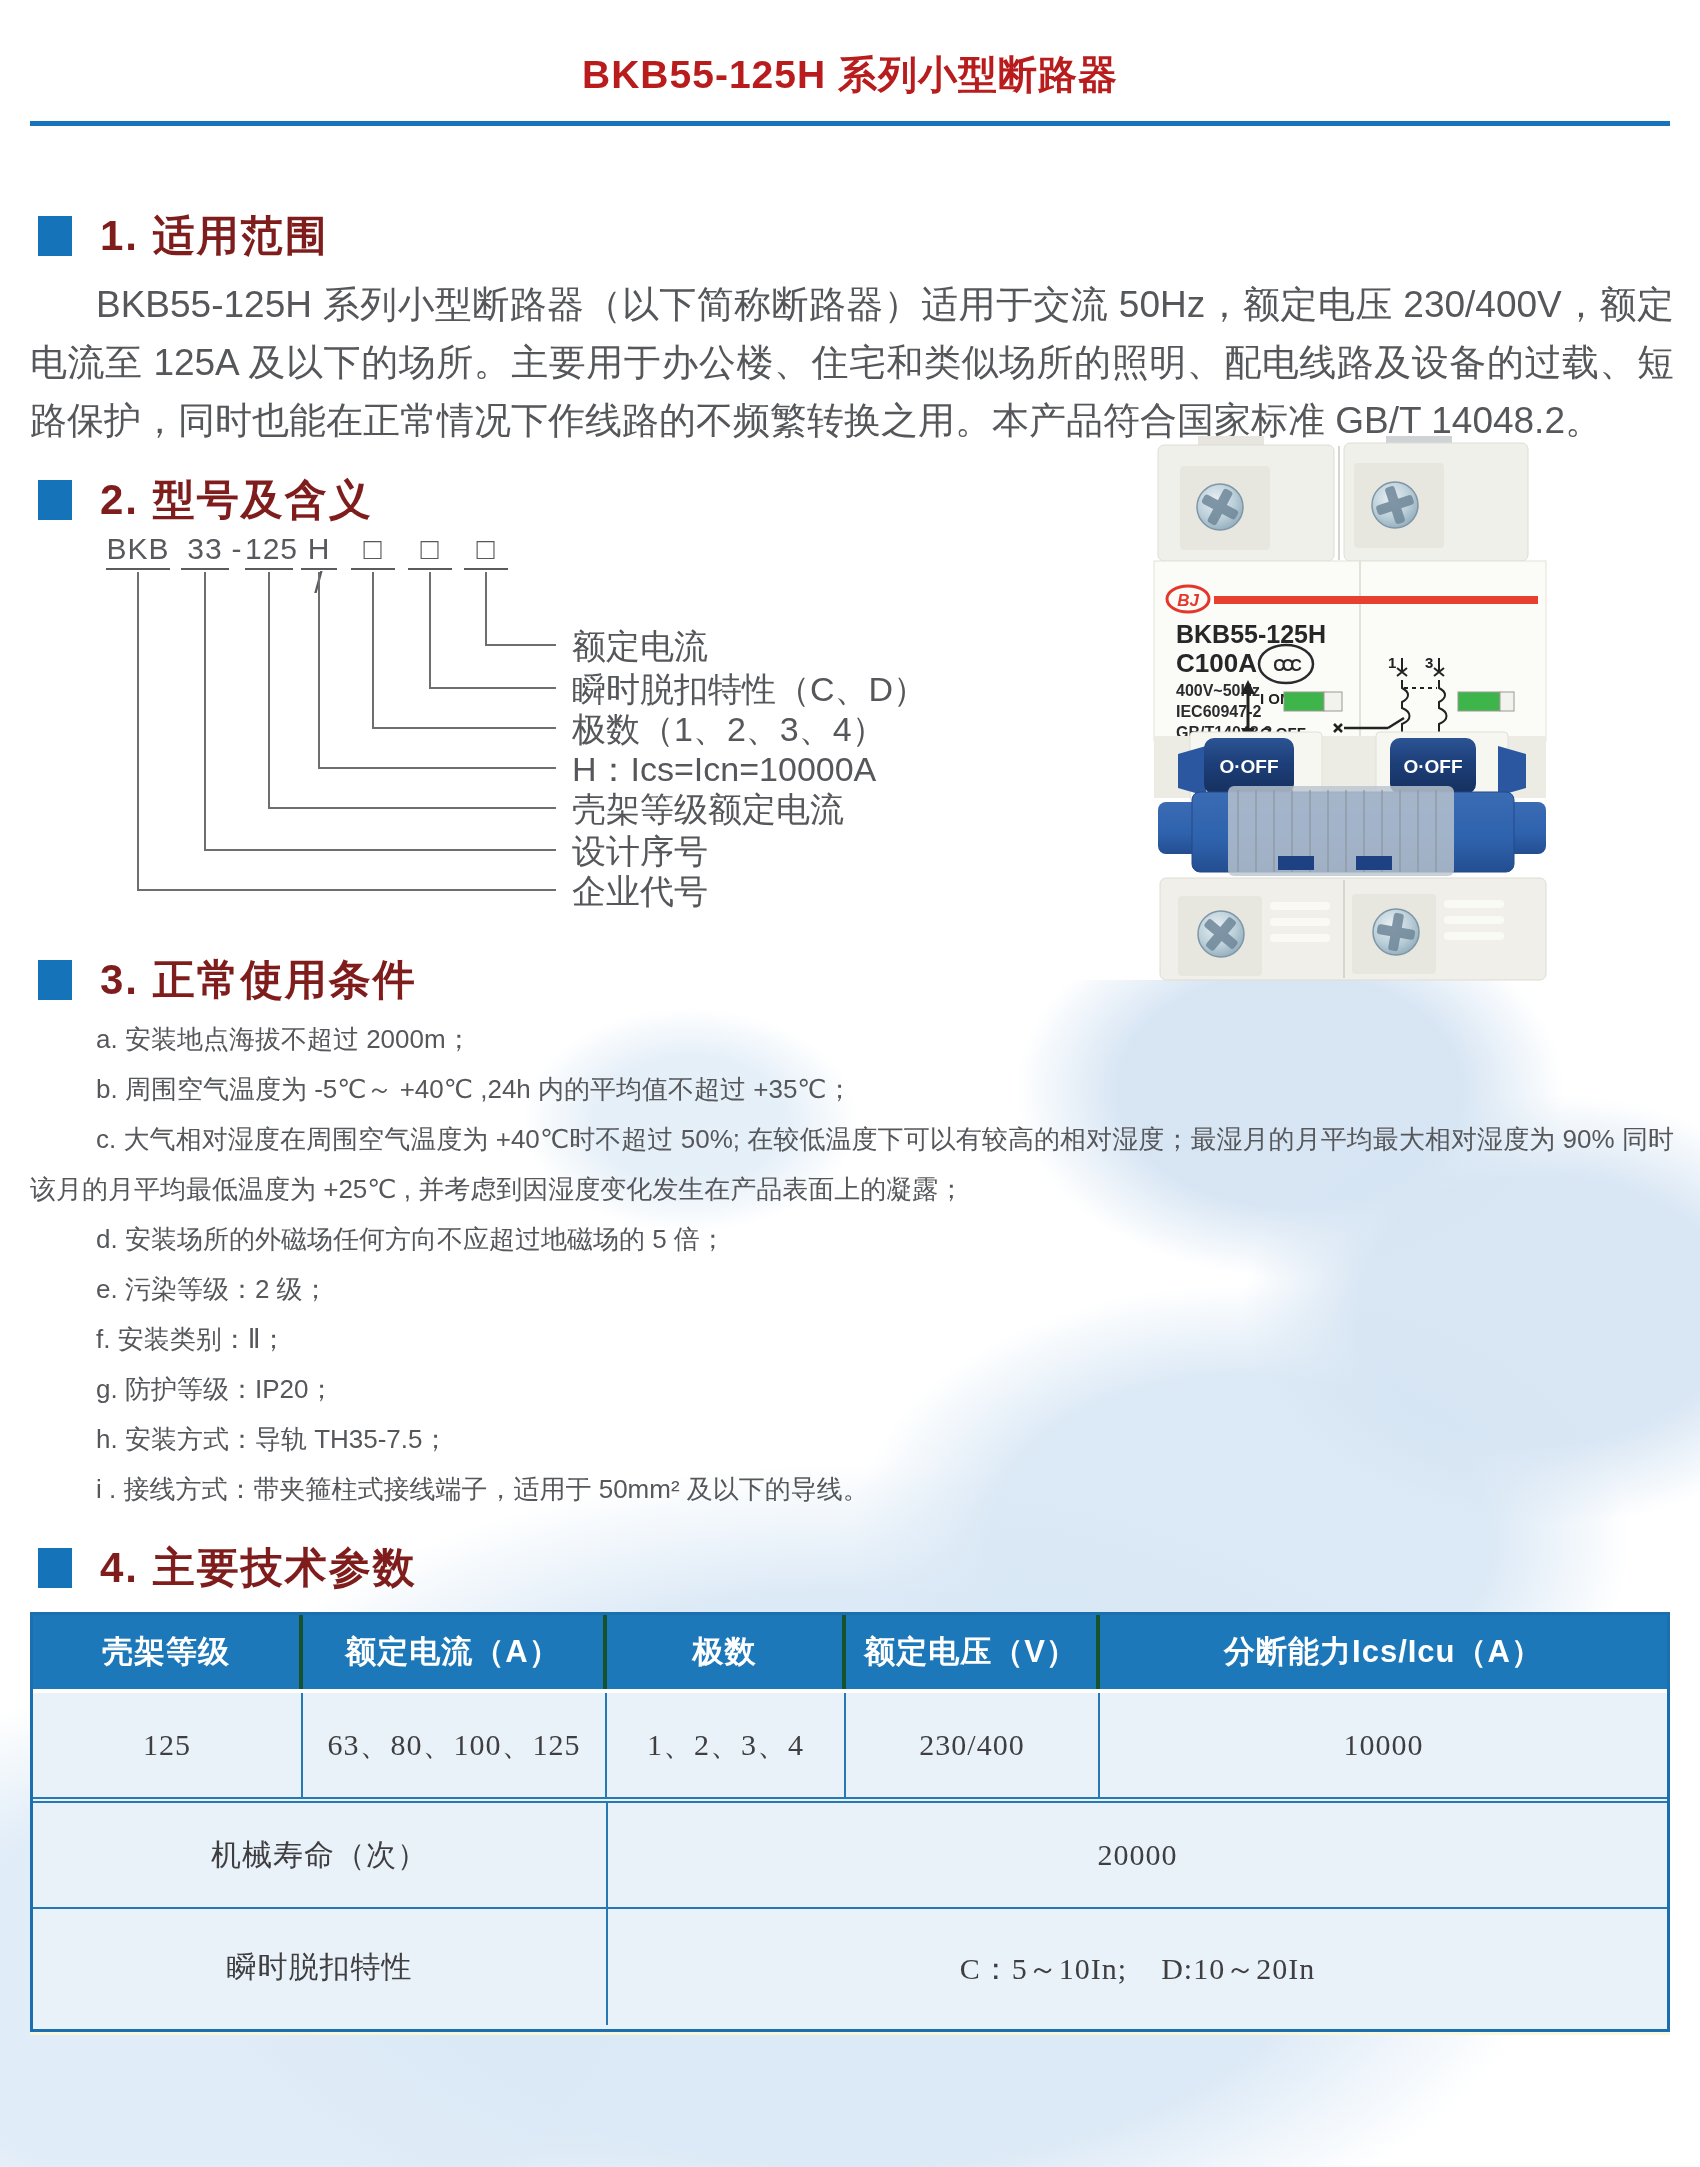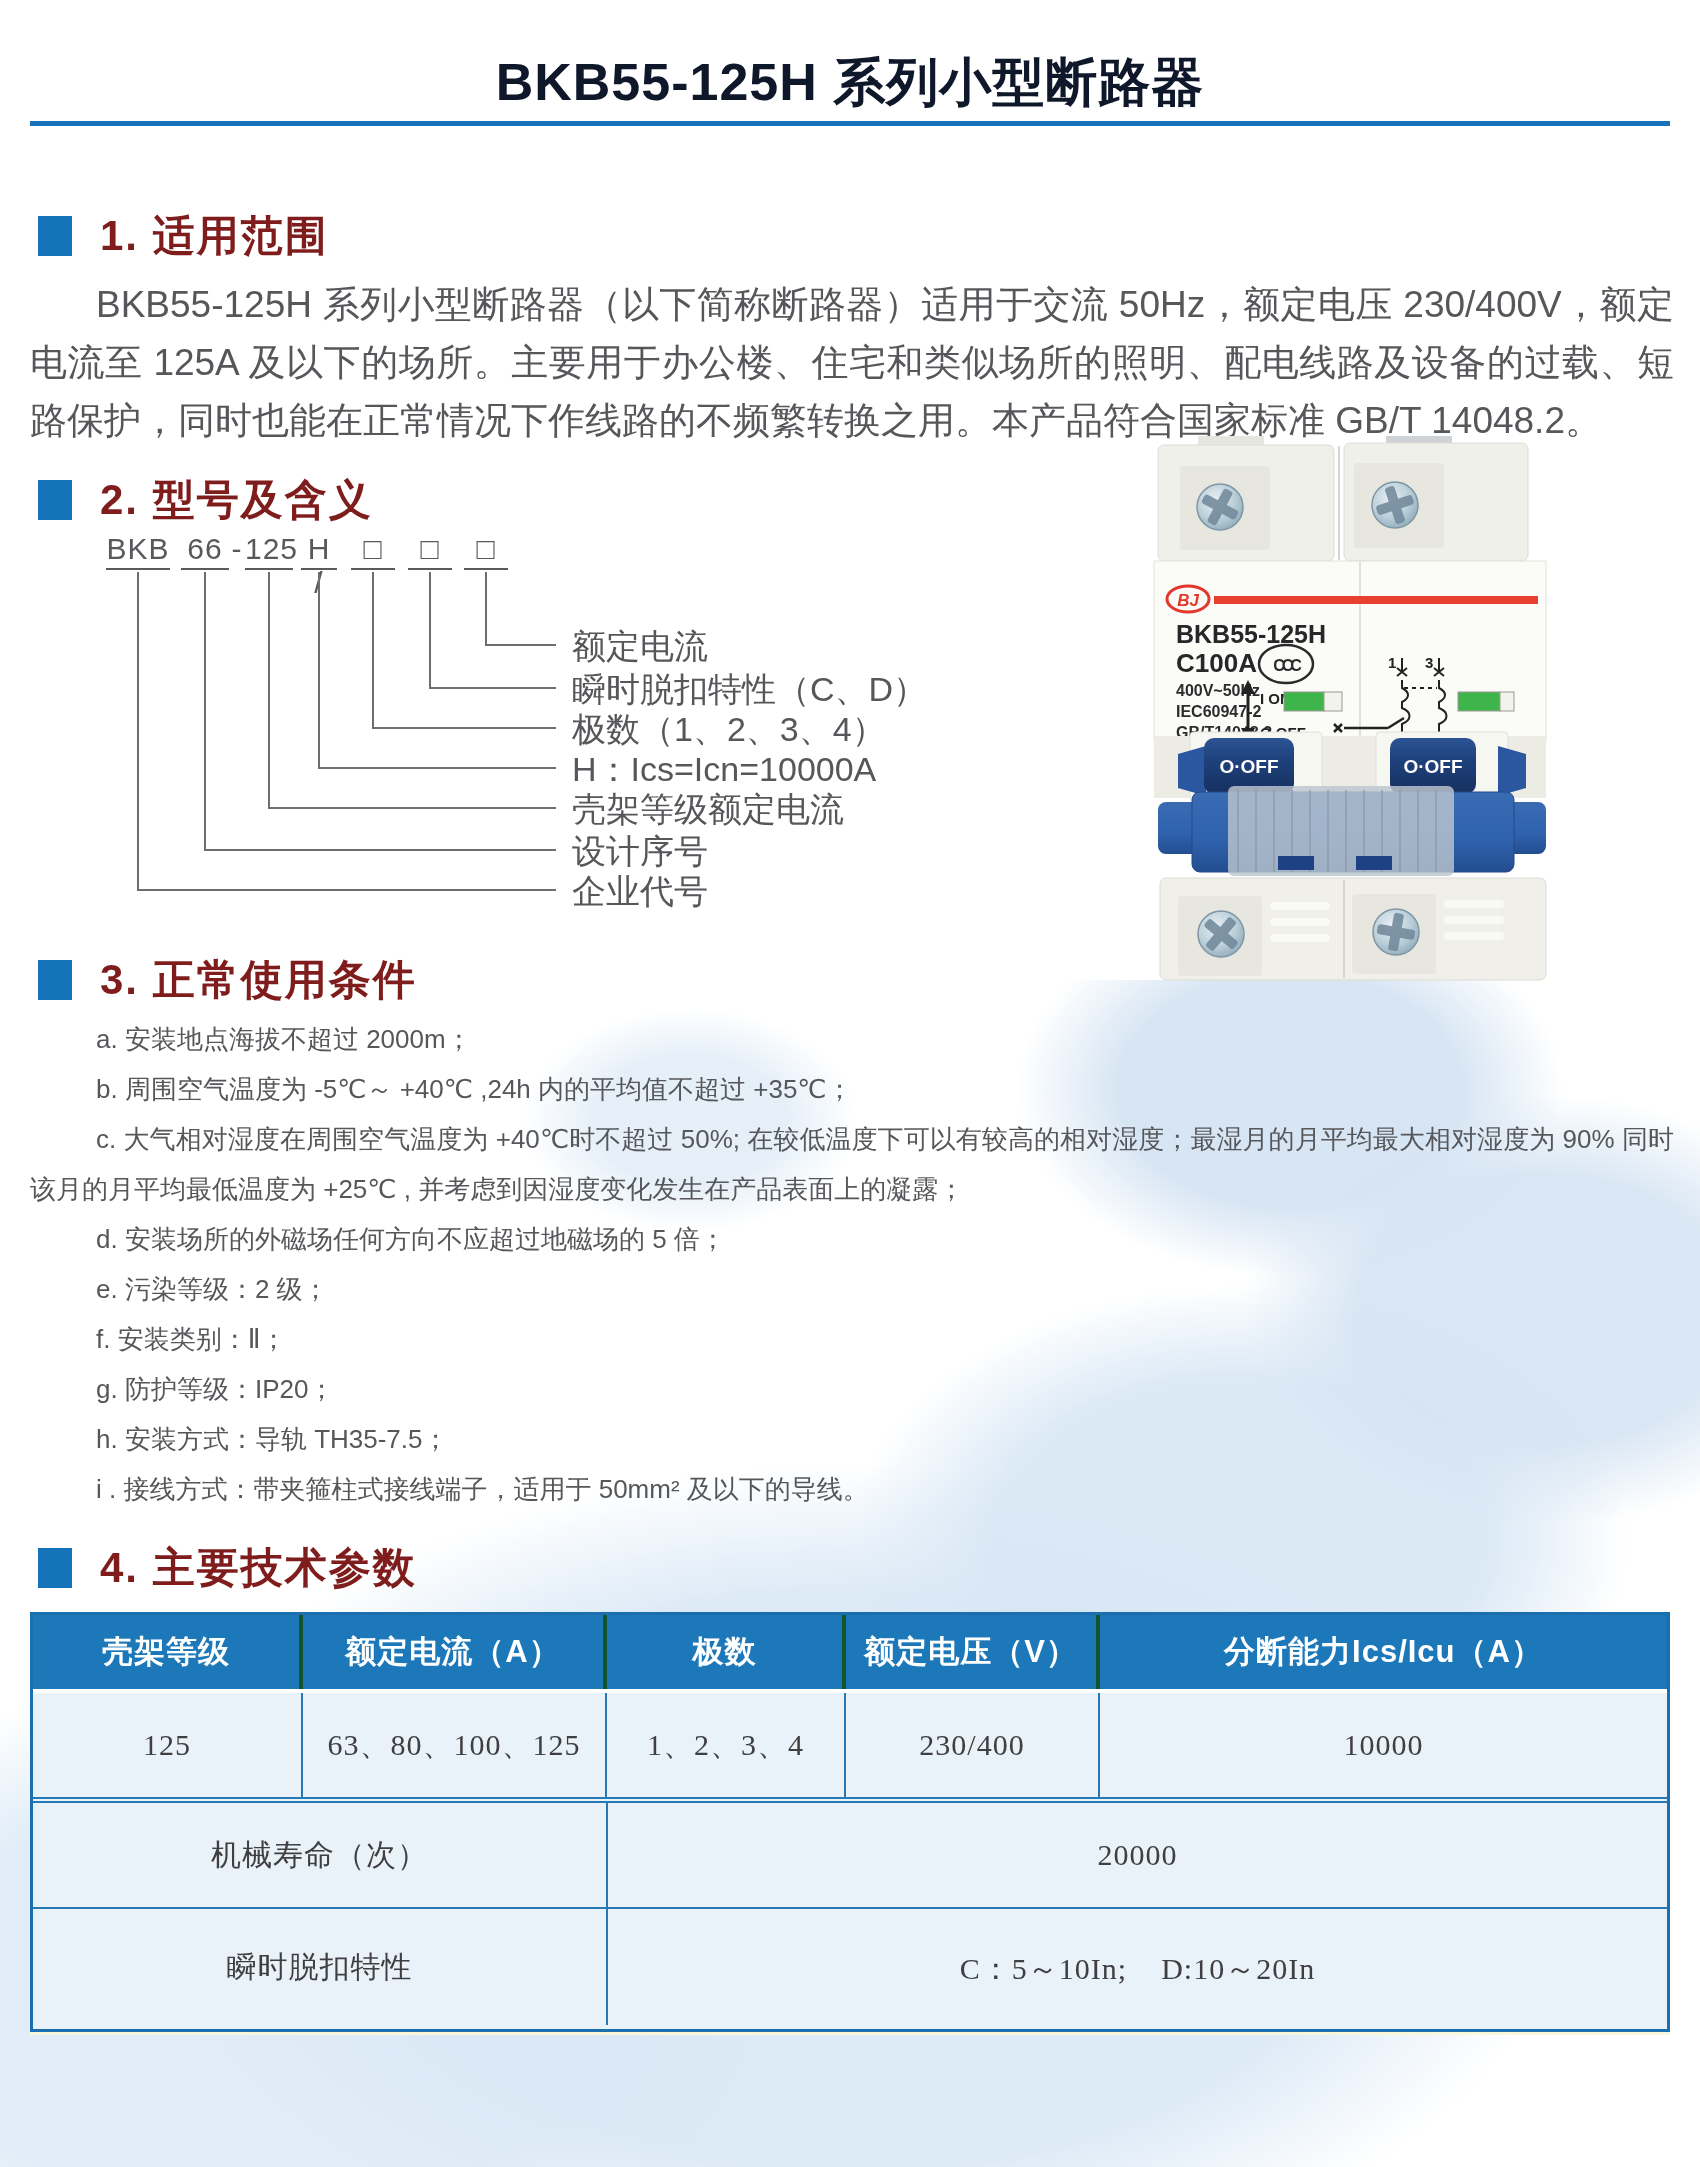--- a/index.html
+++ b/index.html
@@ -11,22 +11,22 @@
       radial-gradient(ellipse 420px 300px at 1545px 330px, rgba(213,228,243,.9) 45%, rgba(213,228,243,0) 72%),
       radial-gradient(ellipse 520px 340px at 1240px 560px, rgba(216,231,245,.9) 48%, rgba(216,231,245,0) 75%),
       radial-gradient(ellipse 900px 520px at 850px 900px, rgba(219,233,246,.97) 55%, rgba(219,233,246,0) 80%),
       radial-gradient(ellipse 700px 420px at 260px 1020px, rgba(222,235,247,.92) 50%, rgba(222,235,247,0) 78%),
       radial-gradient(ellipse 240px 160px at 690px 140px, rgba(221,234,246,.75) 40%, rgba(221,234,246,0) 70%),
       radial-gradient(ellipse 190px 380px at 880px 840px, rgba(255,255,255,.95) 40%, rgba(255,255,255,0) 70%),
       radial-gradient(ellipse 170px 130px at 1070px 1030px, rgba(255,255,255,1) 35%, rgba(255,255,255,0) 65%),
       radial-gradient(ellipse 220px 150px at 470px 1120px, rgba(255,255,255,.9) 35%, rgba(255,255,255,0) 68%);
   }
   .z{position:absolute;z-index:1;}
-  .title{left:0;top:48px;width:1700px;text-align:center;font-size:52px;font-weight:bold;
-         color:#0f172a;letter-spacing:1px;}
+  .title{left:0;top:48px;width:1700px;text-align:center;font-size:39px;font-weight:bold;
+         color:#b91c1c;letter-spacing:1px;}
   .rule{left:30px;top:121px;width:1640px;height:5px;background:#1873bb;}
   .shead{display:flex;align-items:center;gap:28px;}
   .sq{width:34px;height:40px;background:#1573ba;flex:none;}
   .shead .st{font-size:42px;font-weight:bold;color:#7f1d1d;letter-spacing:2px;}
   .para{left:30px;top:276px;width:1644px;font-size:37px;line-height:58px;color:#56575a;
         text-align:justify;text-indent:66px;}
   
   .seg{position:absolute;top:532px;height:36px;border-bottom:2px solid #5a5b5e;text-align:center;
        font-size:30px;color:#58595c;letter-spacing:1px;}
   .seg.nb{border-bottom:none;}
@@ -67,21 +67,21 @@
     <span class="st">1. 适用范围</span>
   </div>
   <div class="z para">BKB55-125H 系列小型断路器（以下简称断路器）适用于交流 50Hz，额定电压 230/400V，额定电流至 125A 及以下的场所。主要用于办公楼、住宅和类似场所的照明、配电线路及设备的过载、短路保护，同时也能在正常情况下作线路的不频繁转换之用。本产品符合国家标准 GB/T 14048.2。</div>
 
   <div class="z shead" style="left:38px;top:472px;">
     <span class="sq"></span>
     <span class="st">2. 型号及含义</span>
   </div>
 
   <div class="z seg" style="left:106px;width:64px;">BKB</div>
-  <div class="z seg" style="left:181px;width:48px;">66</div>
+  <div class="z seg" style="left:181px;width:48px;">33</div>
   <div class="z seg nb" style="left:229px;width:16px;">-</div>
   <div class="z seg" style="left:245px;width:48px;">125</div>
   <div class="z seg" style="left:301px;width:36px;">H /</div>
   <div class="z seg" style="left:351px;width:44px;">□</div>
   <div class="z seg" style="left:408px;width:44px;">□</div>
   <div class="z seg" style="left:464px;width:44px;">□</div>
 
   <svg class="z" style="left:0;top:0;" width="800" height="980">
     <g stroke="#6e6e71" stroke-width="2" fill="none">
       <path d="M486 572 V645 H556"></path>

